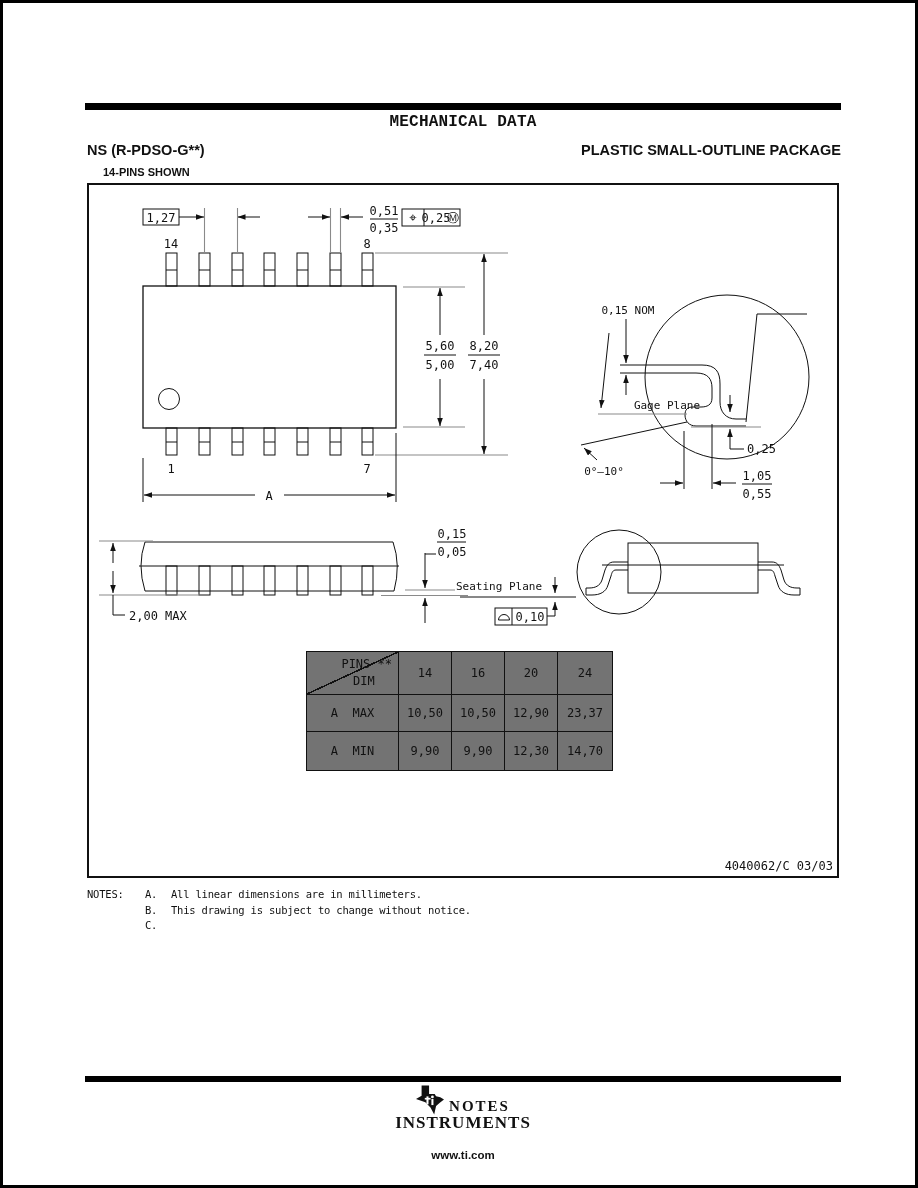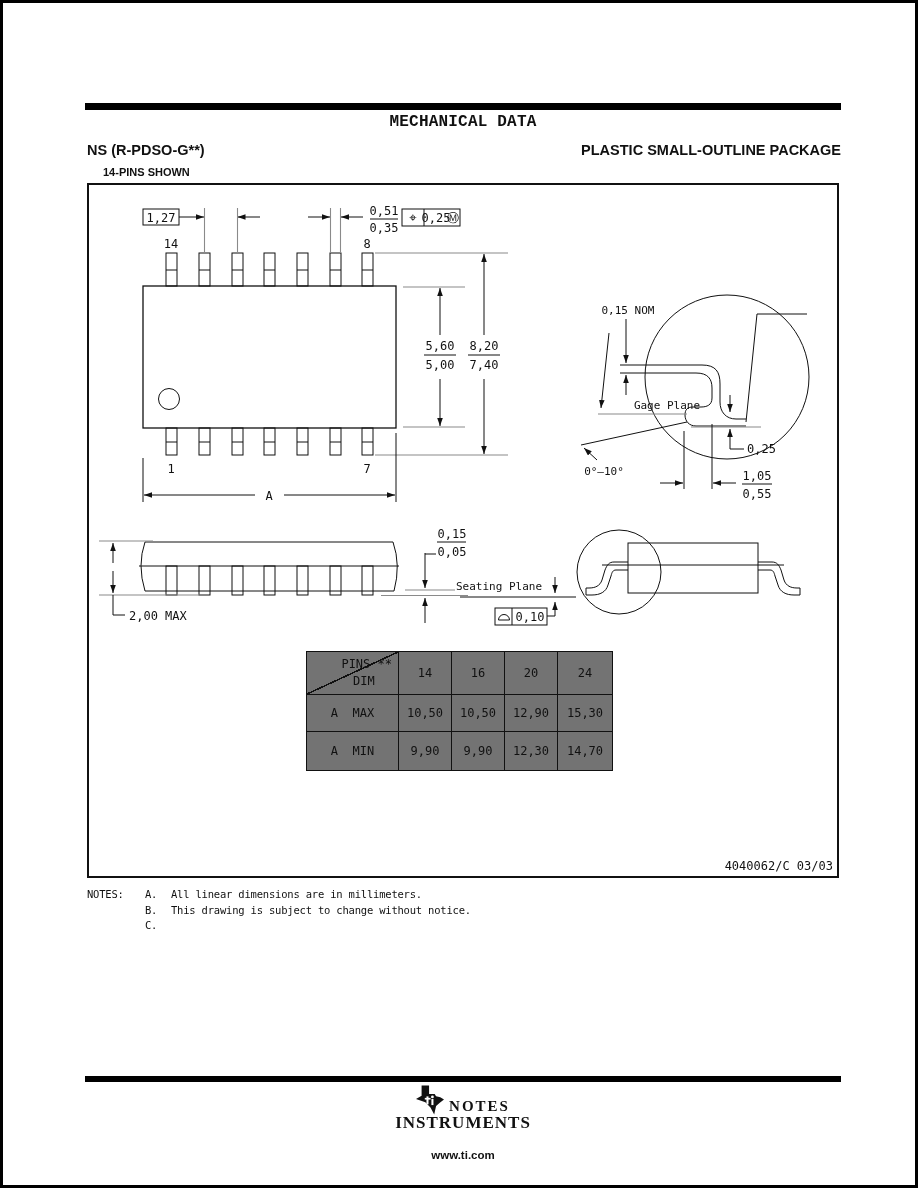--- a/index.html
+++ b/index.html
@@ -249,21 +249,21 @@
     </div>
     <div>14</div>
     <div>16</div>
     <div>20</div>
     <div>24</div>
 
     <div>A  MAX</div>
     <div>10,50</div>
     <div>10,50</div>
     <div>12,90</div>
-    <div>15,30</div>
+    <div>23,37</div>
 
     <div>A  MIN</div>
     <div>9,90</div>
     <div>9,90</div>
     <div>12,30</div>
     <div>14,70</div>
   </div>
 
   <div class="notes">
     <div class="note-row">

